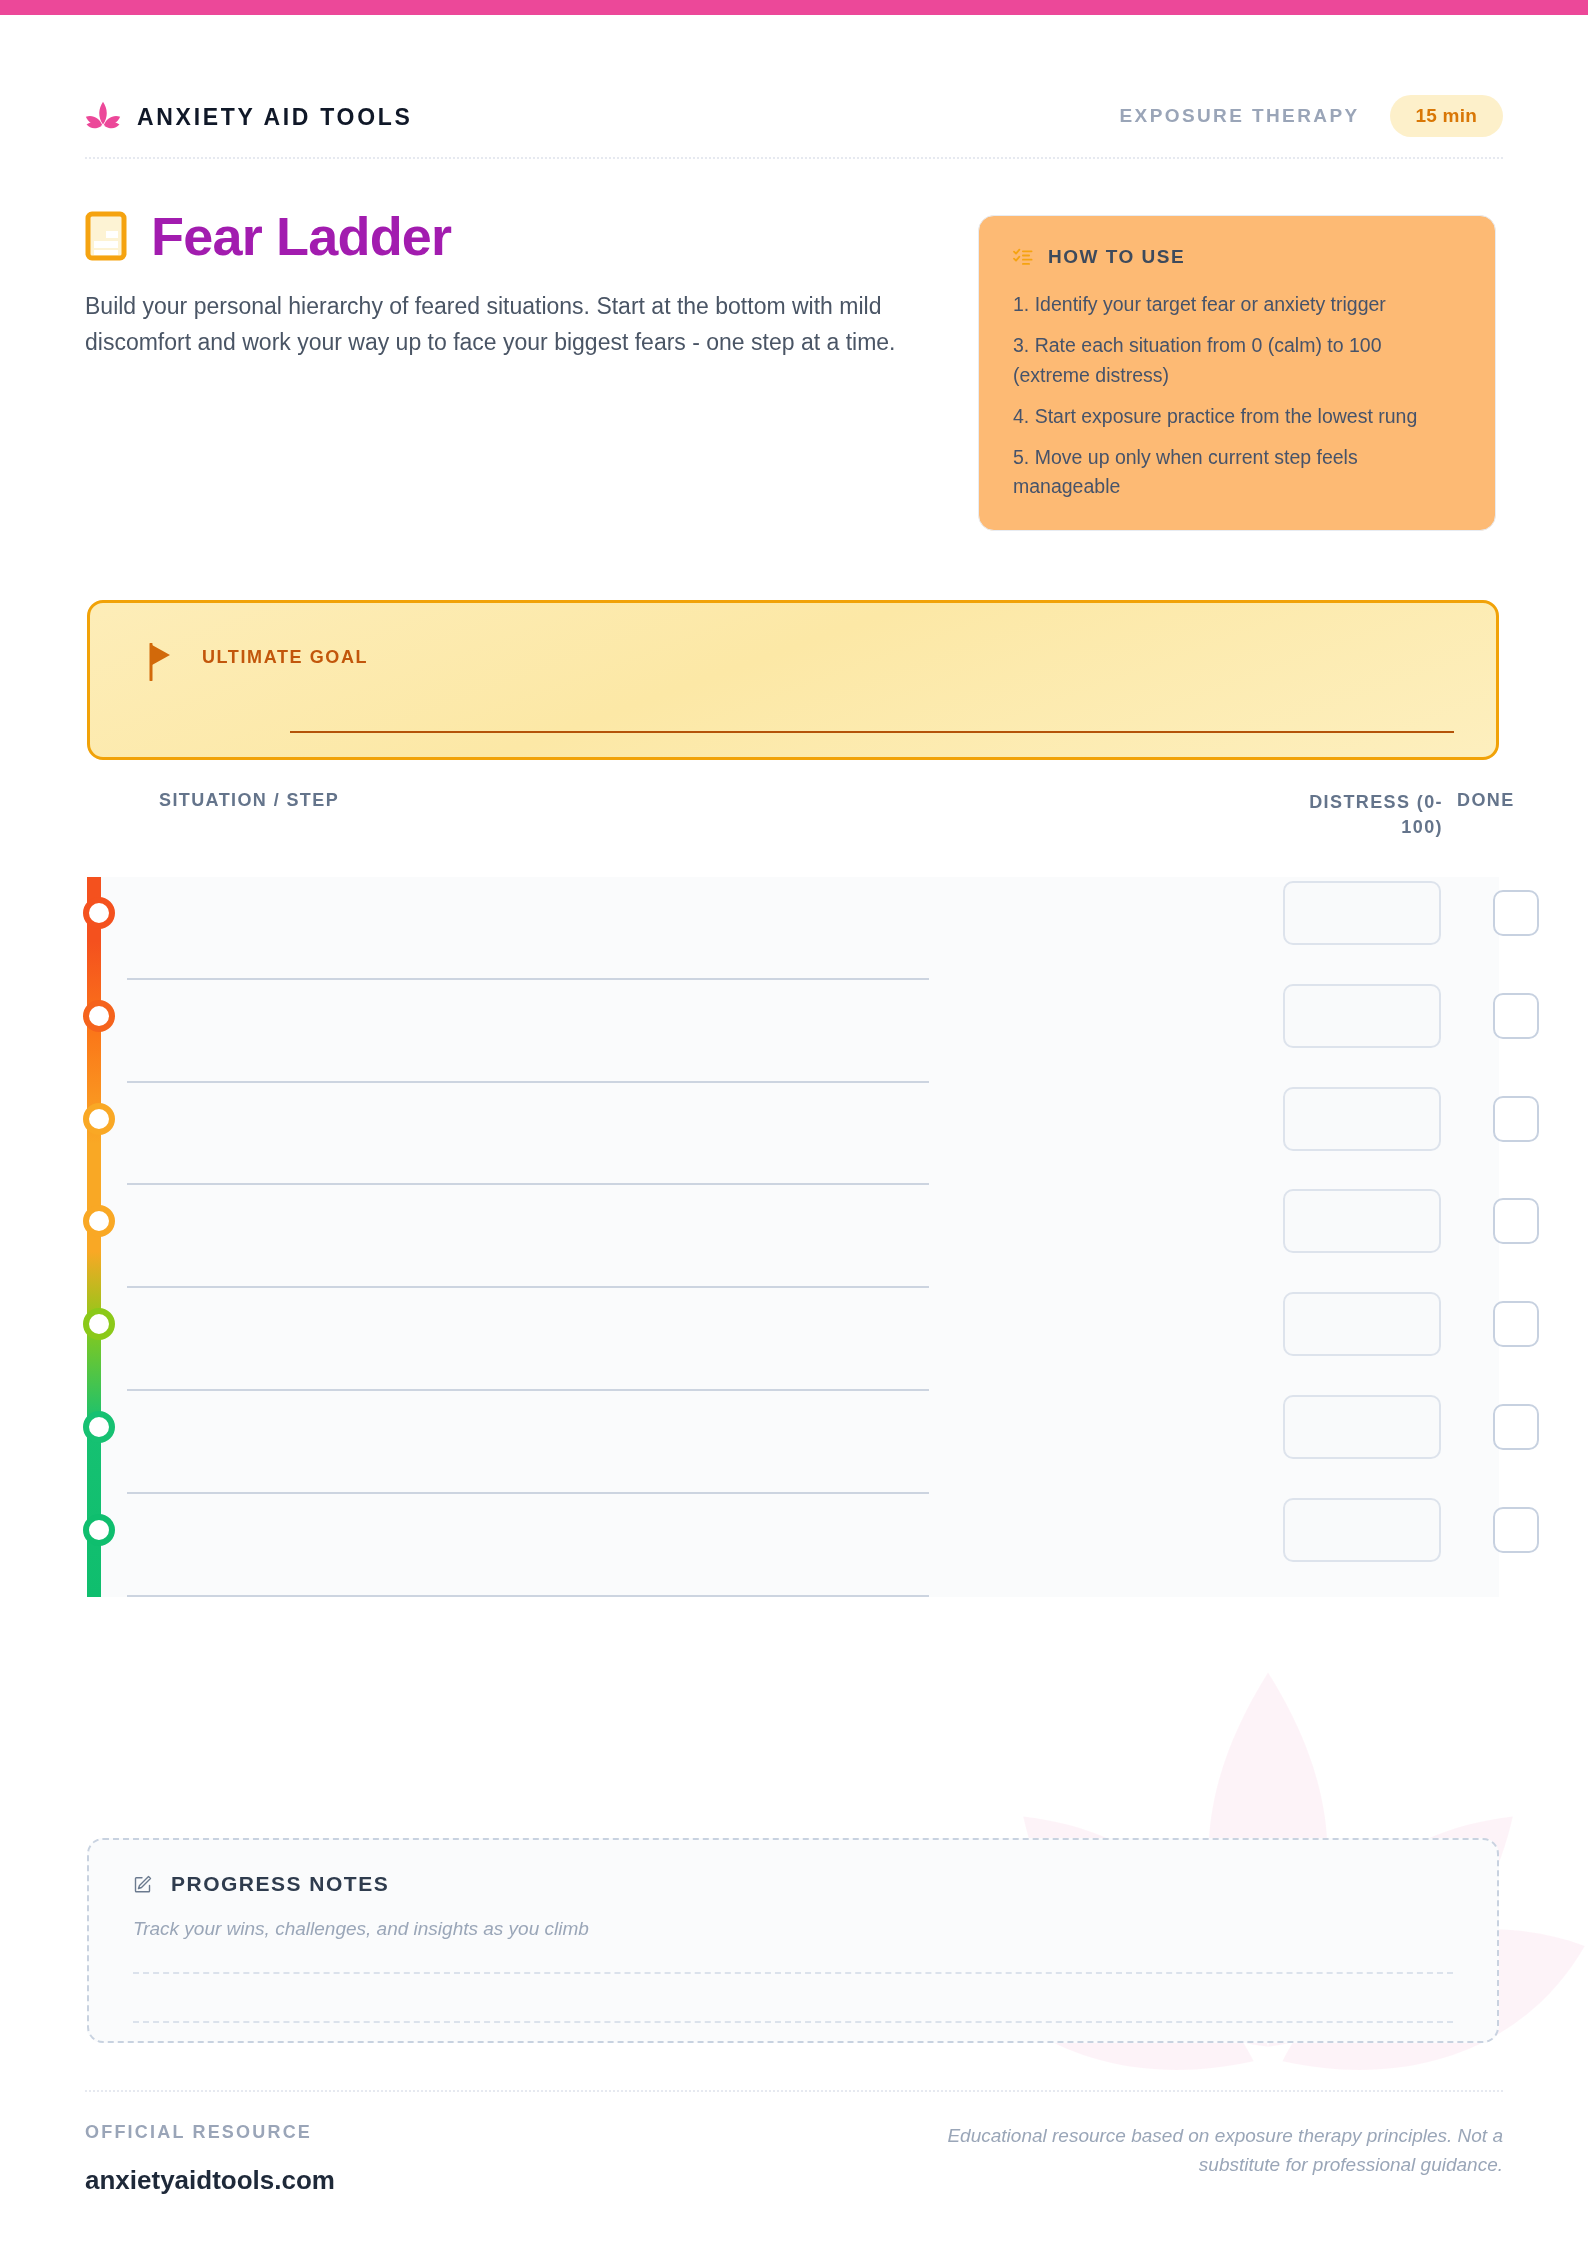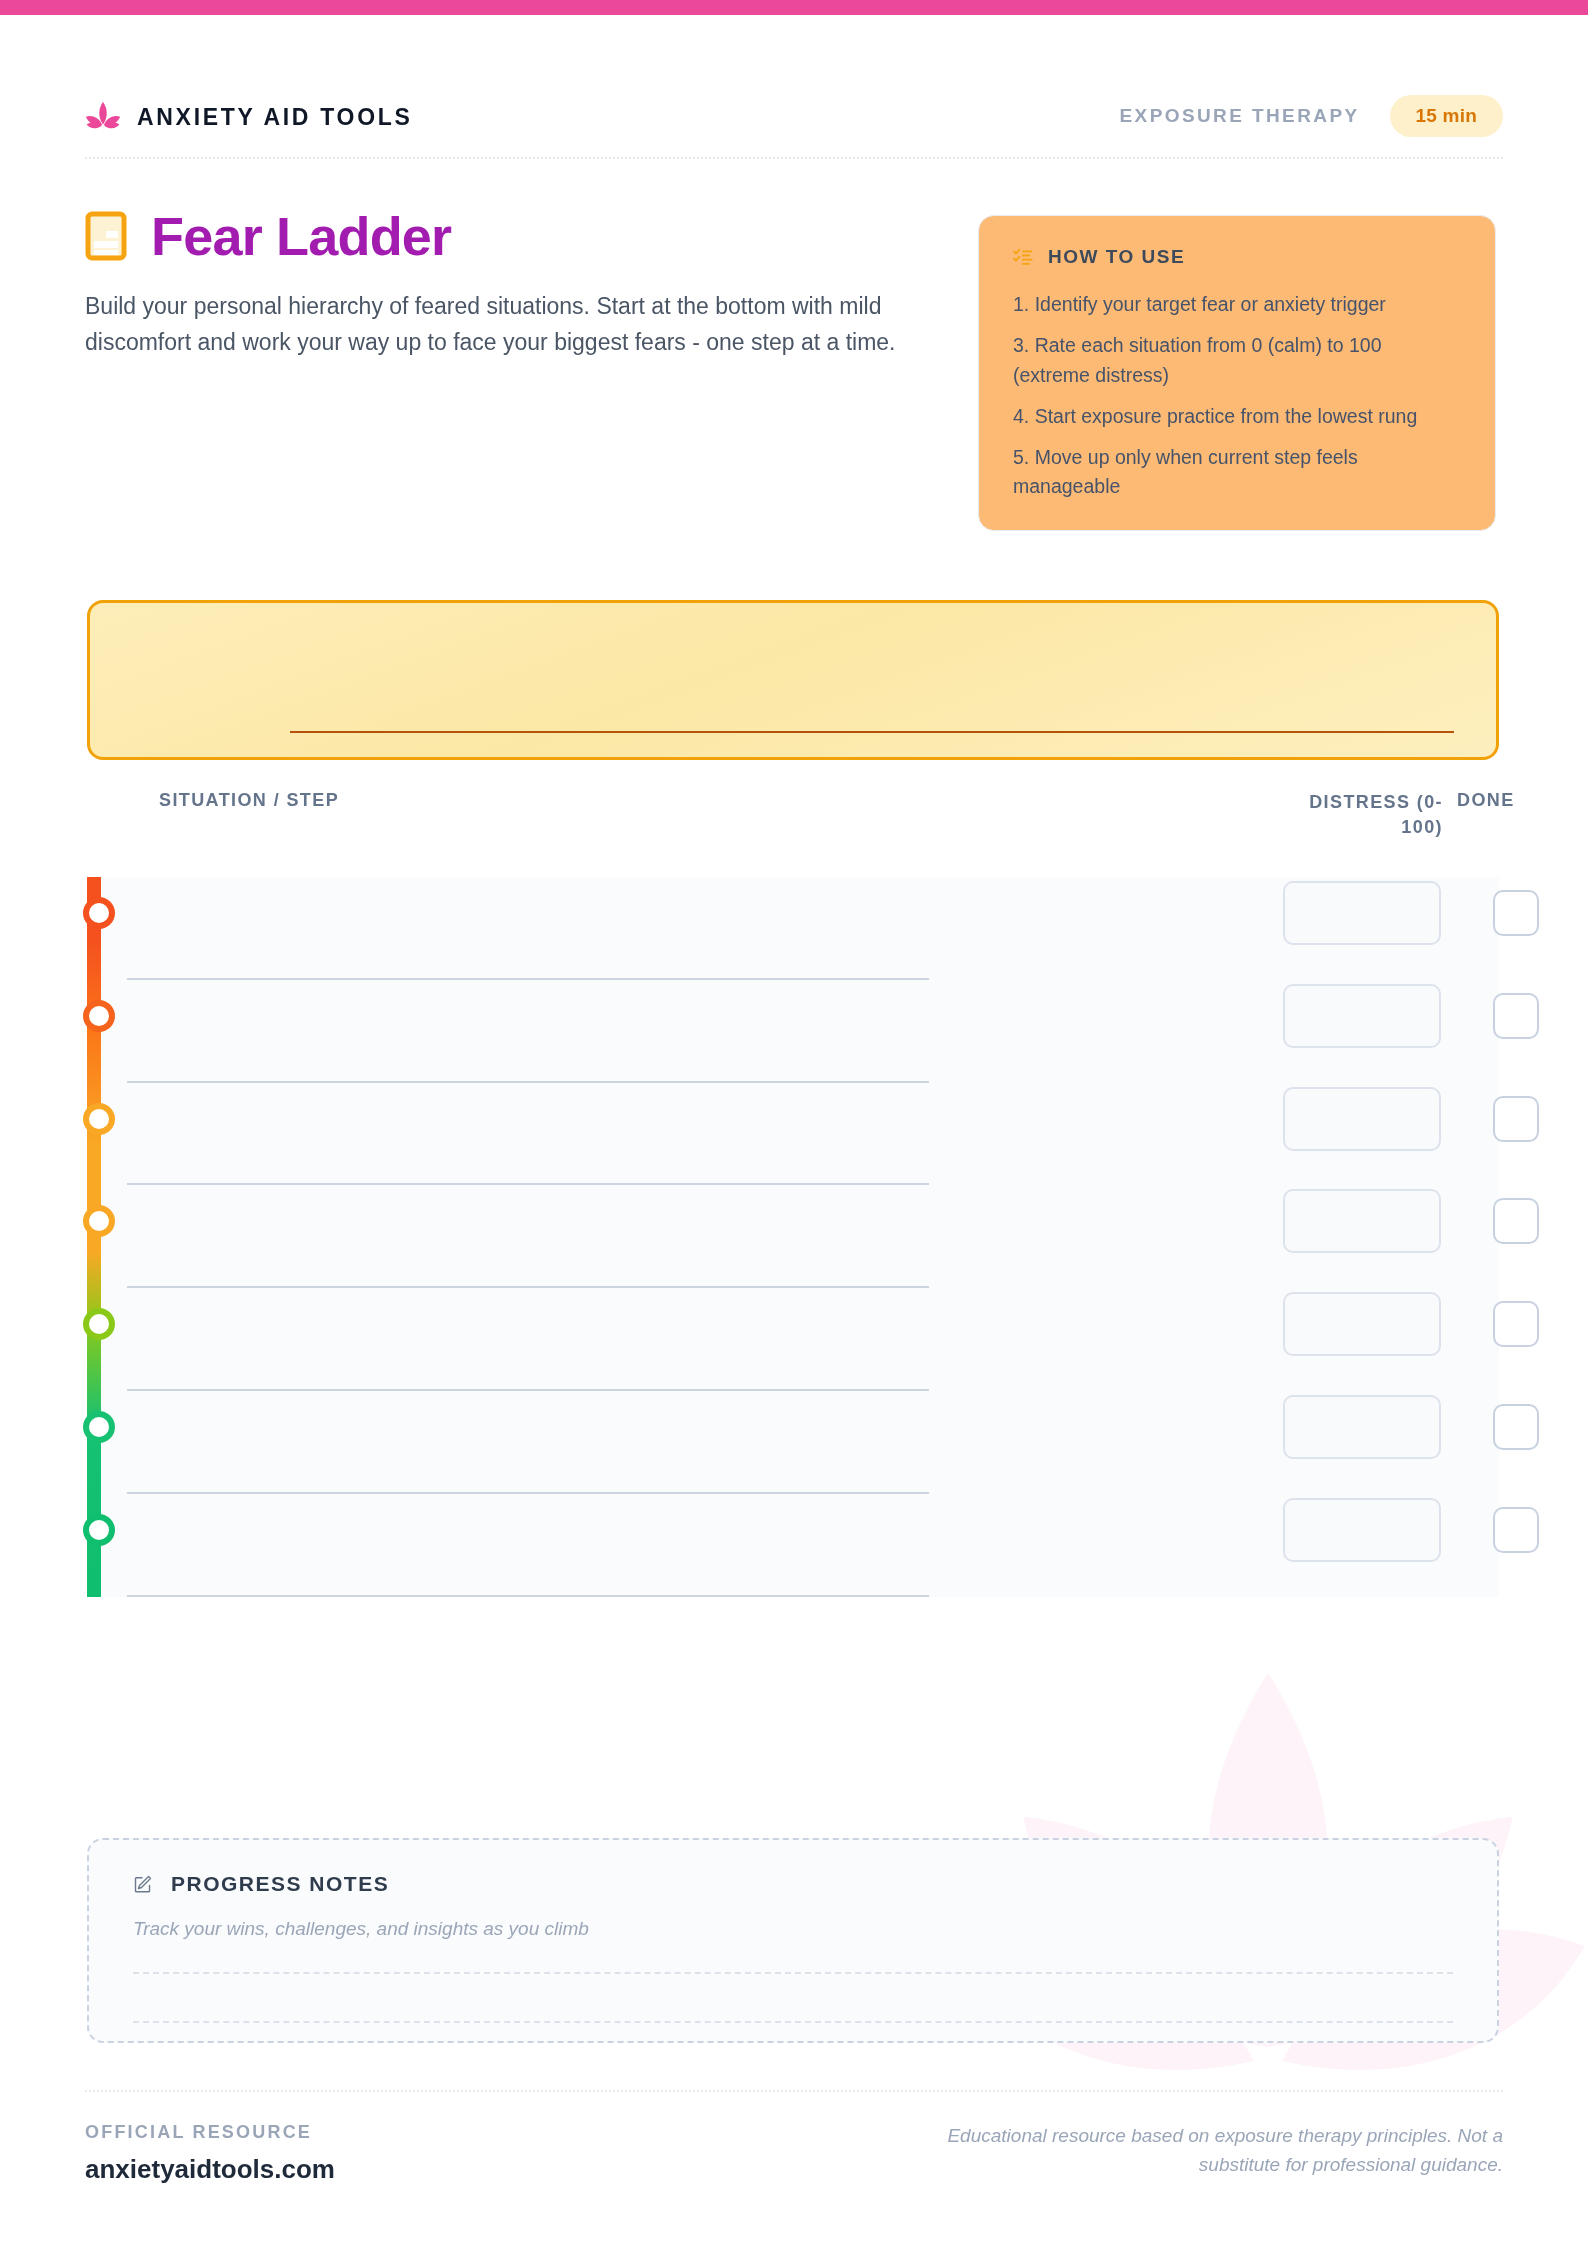--- a/index.html
+++ b/index.html
@@ -345,21 +345,21 @@
     justify-content: space-between;
     align-items: flex-start;
   }
   .foot-label {
     font-size: 18px;
     font-weight: 700;
     letter-spacing: 2.2px;
     color: #9aa5b8;
   }
   .foot-site {
-    margin-top: 11px;
+    margin-top: 22px;
     font-size: 26px;
     font-weight: 700;
     color: #1e2939;
   }
   .foot-disc {
     max-width: 570px;
     text-align: right;
     font-size: 19px;
     font-style: italic;
     line-height: 1.5;
@@ -427,20 +427,27 @@
       </svg>
       <span class="howto-title">HOW TO USE</span>
     </div>
     <p class="howto-step">1. Identify your target fear or anxiety trigger</p>
     <p class="howto-step">3. Rate each situation from 0 (calm) to 100 (extreme distress)</p>
     <p class="howto-step">4. Start exposure practice from the lowest rung</p>
     <p class="howto-step">5. Move up only when current step feels manageable</p>
   </div>
 
   <div class="goal">
+    <div class="goal-top">
+      <svg width="26" height="38" viewBox="0 0 26 38">
+        <path d="M3 1 L3 37" stroke="#d2690a" stroke-width="3" stroke-linecap="round"></path>
+        <path d="M4 2 L22 12 L4 22 Z" fill="#d2690a"></path>
+      </svg>
+      <span class="goal-label">ULTIMATE GOAL</span>
+    </div>
     <div class="goal-line"></div>
   </div>
 
   <div class="col-heads">
     <span class="ch-situation">SITUATION / STEP</span>
     <span class="ch-distress">DISTRESS (0-100)</span>
     <span class="ch-done">DONE</span>
   </div>
 
   <div class="ladder">

